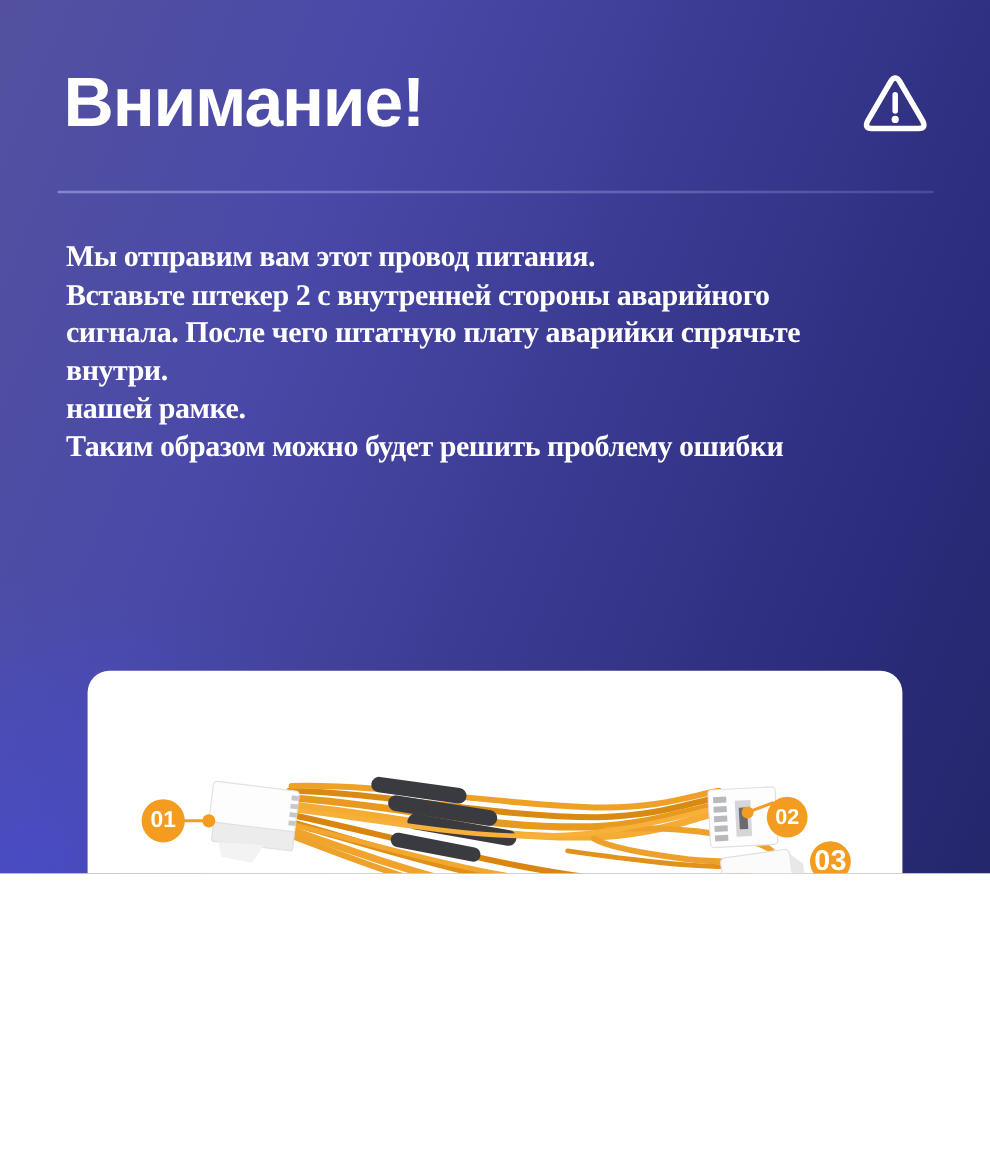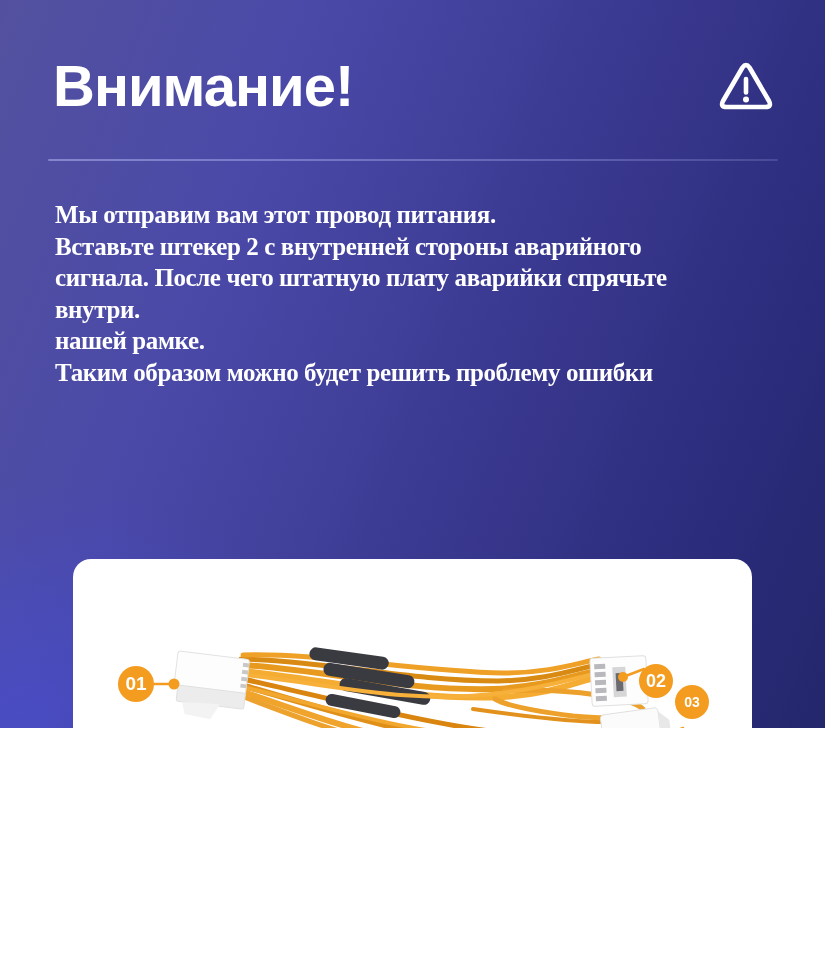--- a/index.html
+++ b/index.html
@@ -53,21 +53,21 @@
   .badge{
     position:absolute;
     background:#f39c1f;
     color:#ffffff;
     border-radius:50%;
     display:flex;align-items:center;justify-content:center;
     font-weight:700;
   }
   .badge-01{left:45px;top:83px;width:36px;height:36px;font-size:19px;margin-top:24px;}
   .badge-02{left:566px;top:82px;width:34px;height:34px;font-size:18px;margin-top:23px;}
-  .badge-03{left:602px;top:126px;width:34px;height:34px;font-size:14px;}
+  .badge-03{left:602px;top:142px;width:34px;height:34px;font-size:24px;}
 </style>
 </head>
 <body>
 
 <div class="page">
 
   <h1 class="title">Внимание!</h1>
 
   <svg class="warn-icon" viewBox="0 0 56 54" aria-hidden="true">
     <path d="M24.5 7.5 Q28 2.5 31.5 7.5 L51 41 Q54 47 47.5 47 L8.5 47 Q2 47 5 41 Z" fill="none" stroke="#ffffff" stroke-width="4.6" stroke-linejoin="round"></path>

